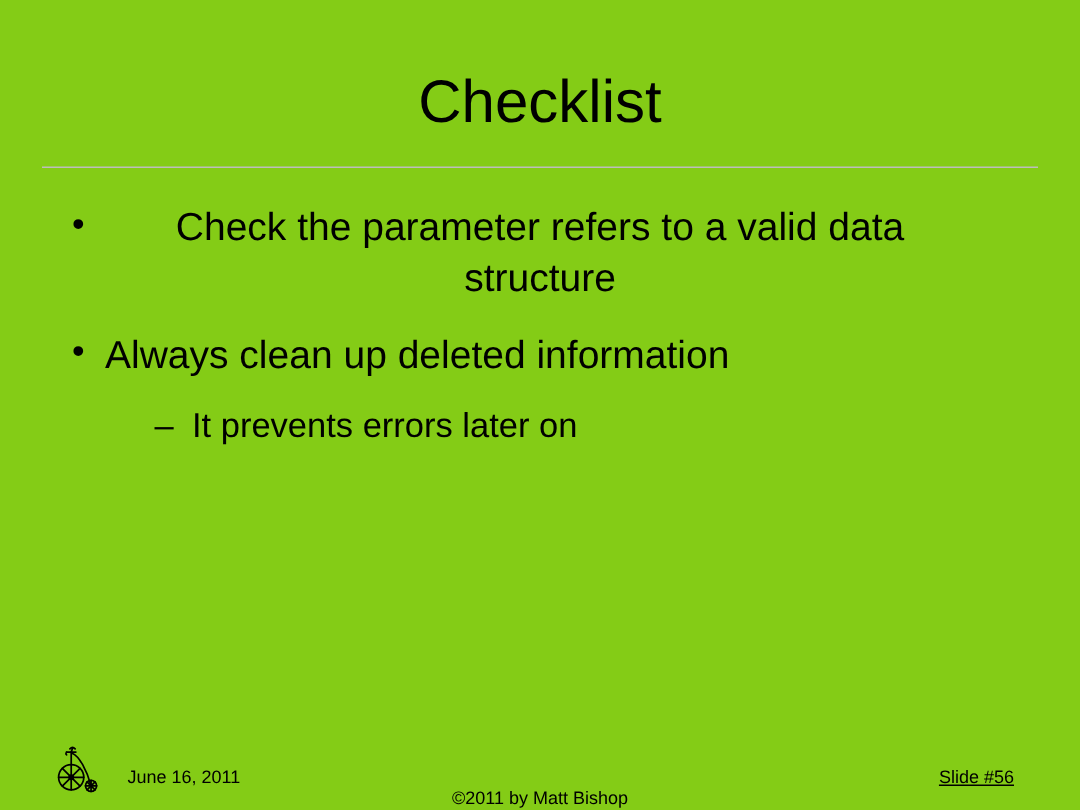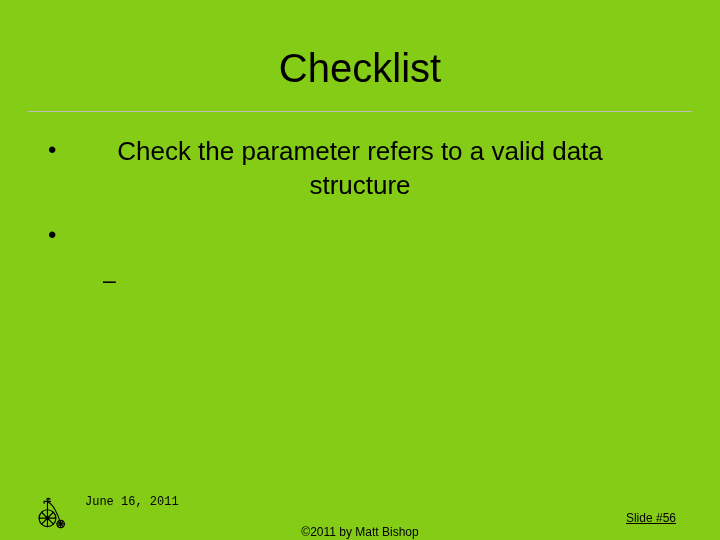--- a/index.html
+++ b/index.html
@@ -75,22 +75,21 @@
     left: 0;
     bottom: 0;
     width: 100%;
     height: 48px;
     font-size: 12px;
     color: #000000;
   }
   .footer .date {
     position: absolute;
     left: 85px;
-    bottom: 31px;
-    font-family: Liberation Mono, monospace;
+    bottom: 15px;
   }
   .footer .copyright {
     position: absolute;
     left: 50%;
     transform: translateX(-50%);
     bottom: 1px;
   }
   .footer .slide-number {
     position: absolute;
     right: 44px;
@@ -116,24 +115,26 @@
 
   <div class="content">
 
     <div class="bullet l1">
       <span class="marker">•</span>
       <span class="text">Check the parameter refers to a valid data structure</span>
     </div>
 
     <div class="bullet l1">
       <span class="marker">•</span>
+      <span class="text">Always clean up deleted information</span>
     </div>
 
     <div class="bullet l2">
       <span class="marker">–</span>
+      <span class="text">It prevents errors later on</span>
     </div>
 
   </div>
 
   <div class="footer">
 
     <svg class="bike" viewBox="0 0 34 40" aria-hidden="true">
       <g stroke="#000000" fill="none" stroke-width="1.3" stroke-linecap="round">
         <circle cx="13" cy="27" r="9.5"></circle>
         <line x1="13" y1="17.5" x2="13" y2="36.5"></line>

